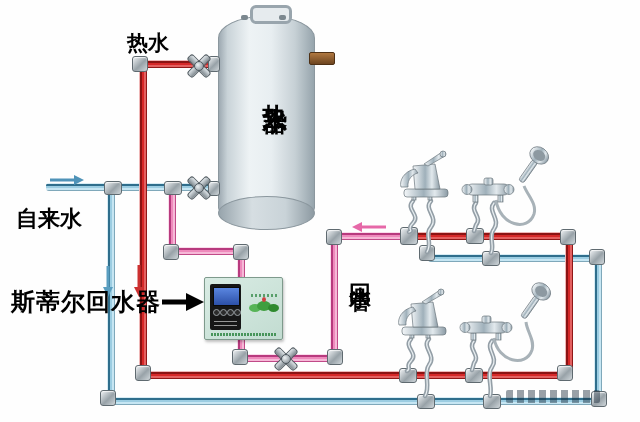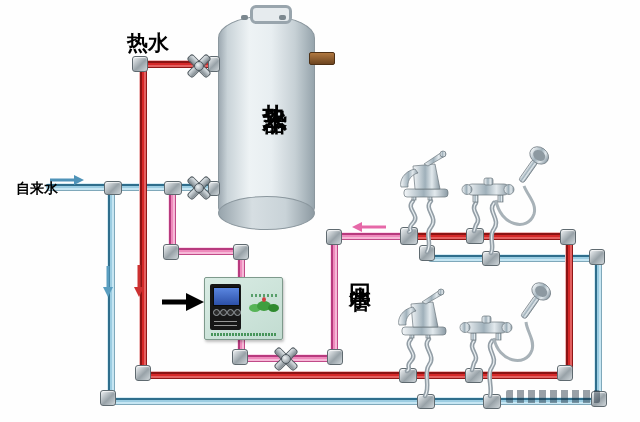--- a/index.html
+++ b/index.html
@@ -253,17 +253,18 @@
       <line x1="139" y1="265" x2="139" y2="287" stroke="#cc3030" stroke-width="3"></line>
       <polygon points="134,287 139,297 144,287" fill="#cc3030"></polygon>
       <line x1="386" y1="227" x2="362" y2="227" stroke="#e668a8" stroke-width="3"></line>
       <polygon points="362,222 352,227 362,232" fill="#e668a8"></polygon>
       <line x1="162" y1="302" x2="186" y2="302" stroke="#000" stroke-width="5"></line>
       <polygon points="186,293 204,302 186,311" fill="#000"></polygon>
     </g>
   </svg>
 
   <div class="lbl" style="left:127px;top:32px;font-size:21px;">热水</div>
-  <div class="lbl" style="left:16px;top:181px;font-size:14px;text-align:center;">自来水</div>
+  <div class="lbl" style="left:16px;top:207px;font-size:22px;text-align:center;">自来水</div>
+  <div class="lbl" style="left:11px;top:290px;font-size:24px;letter-spacing:1px;">斯蒂尔回水器</div>
   <div class="lbl vert" style="left:349px;top:266px;font-size:22px;">回水管</div>
 
   <div class="wmark"></div>
 </div>
 
 </body></html>

